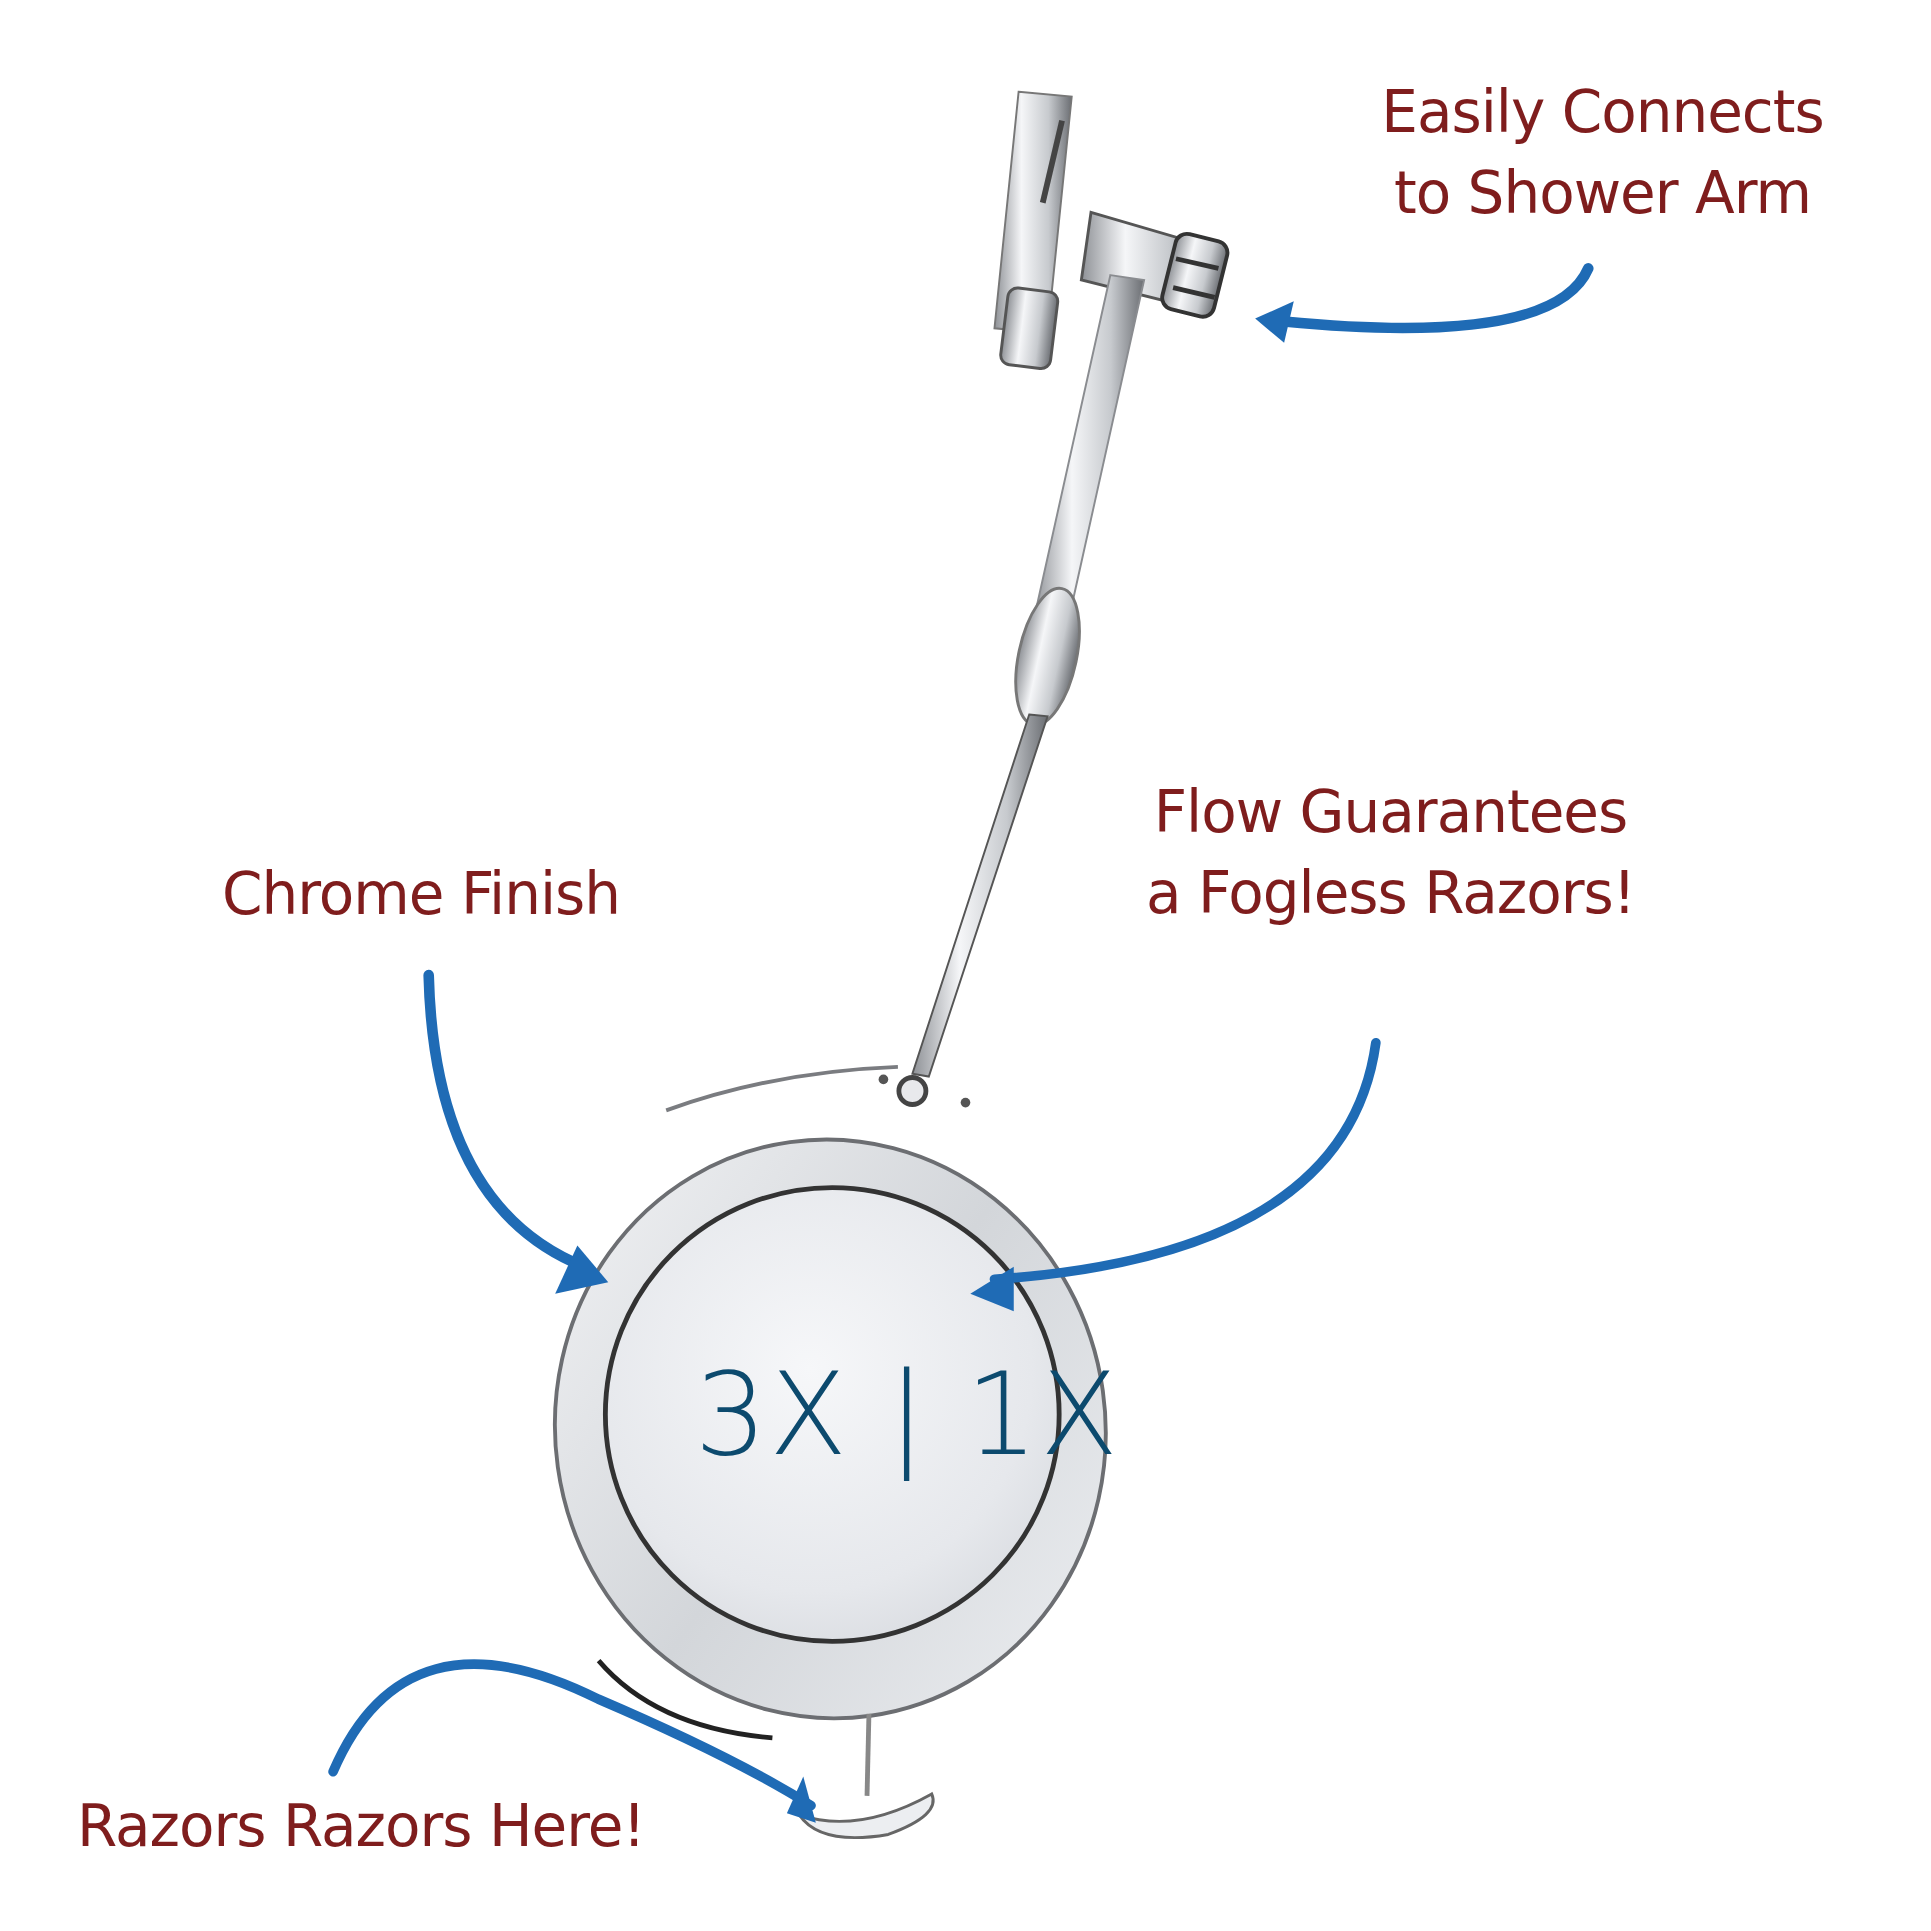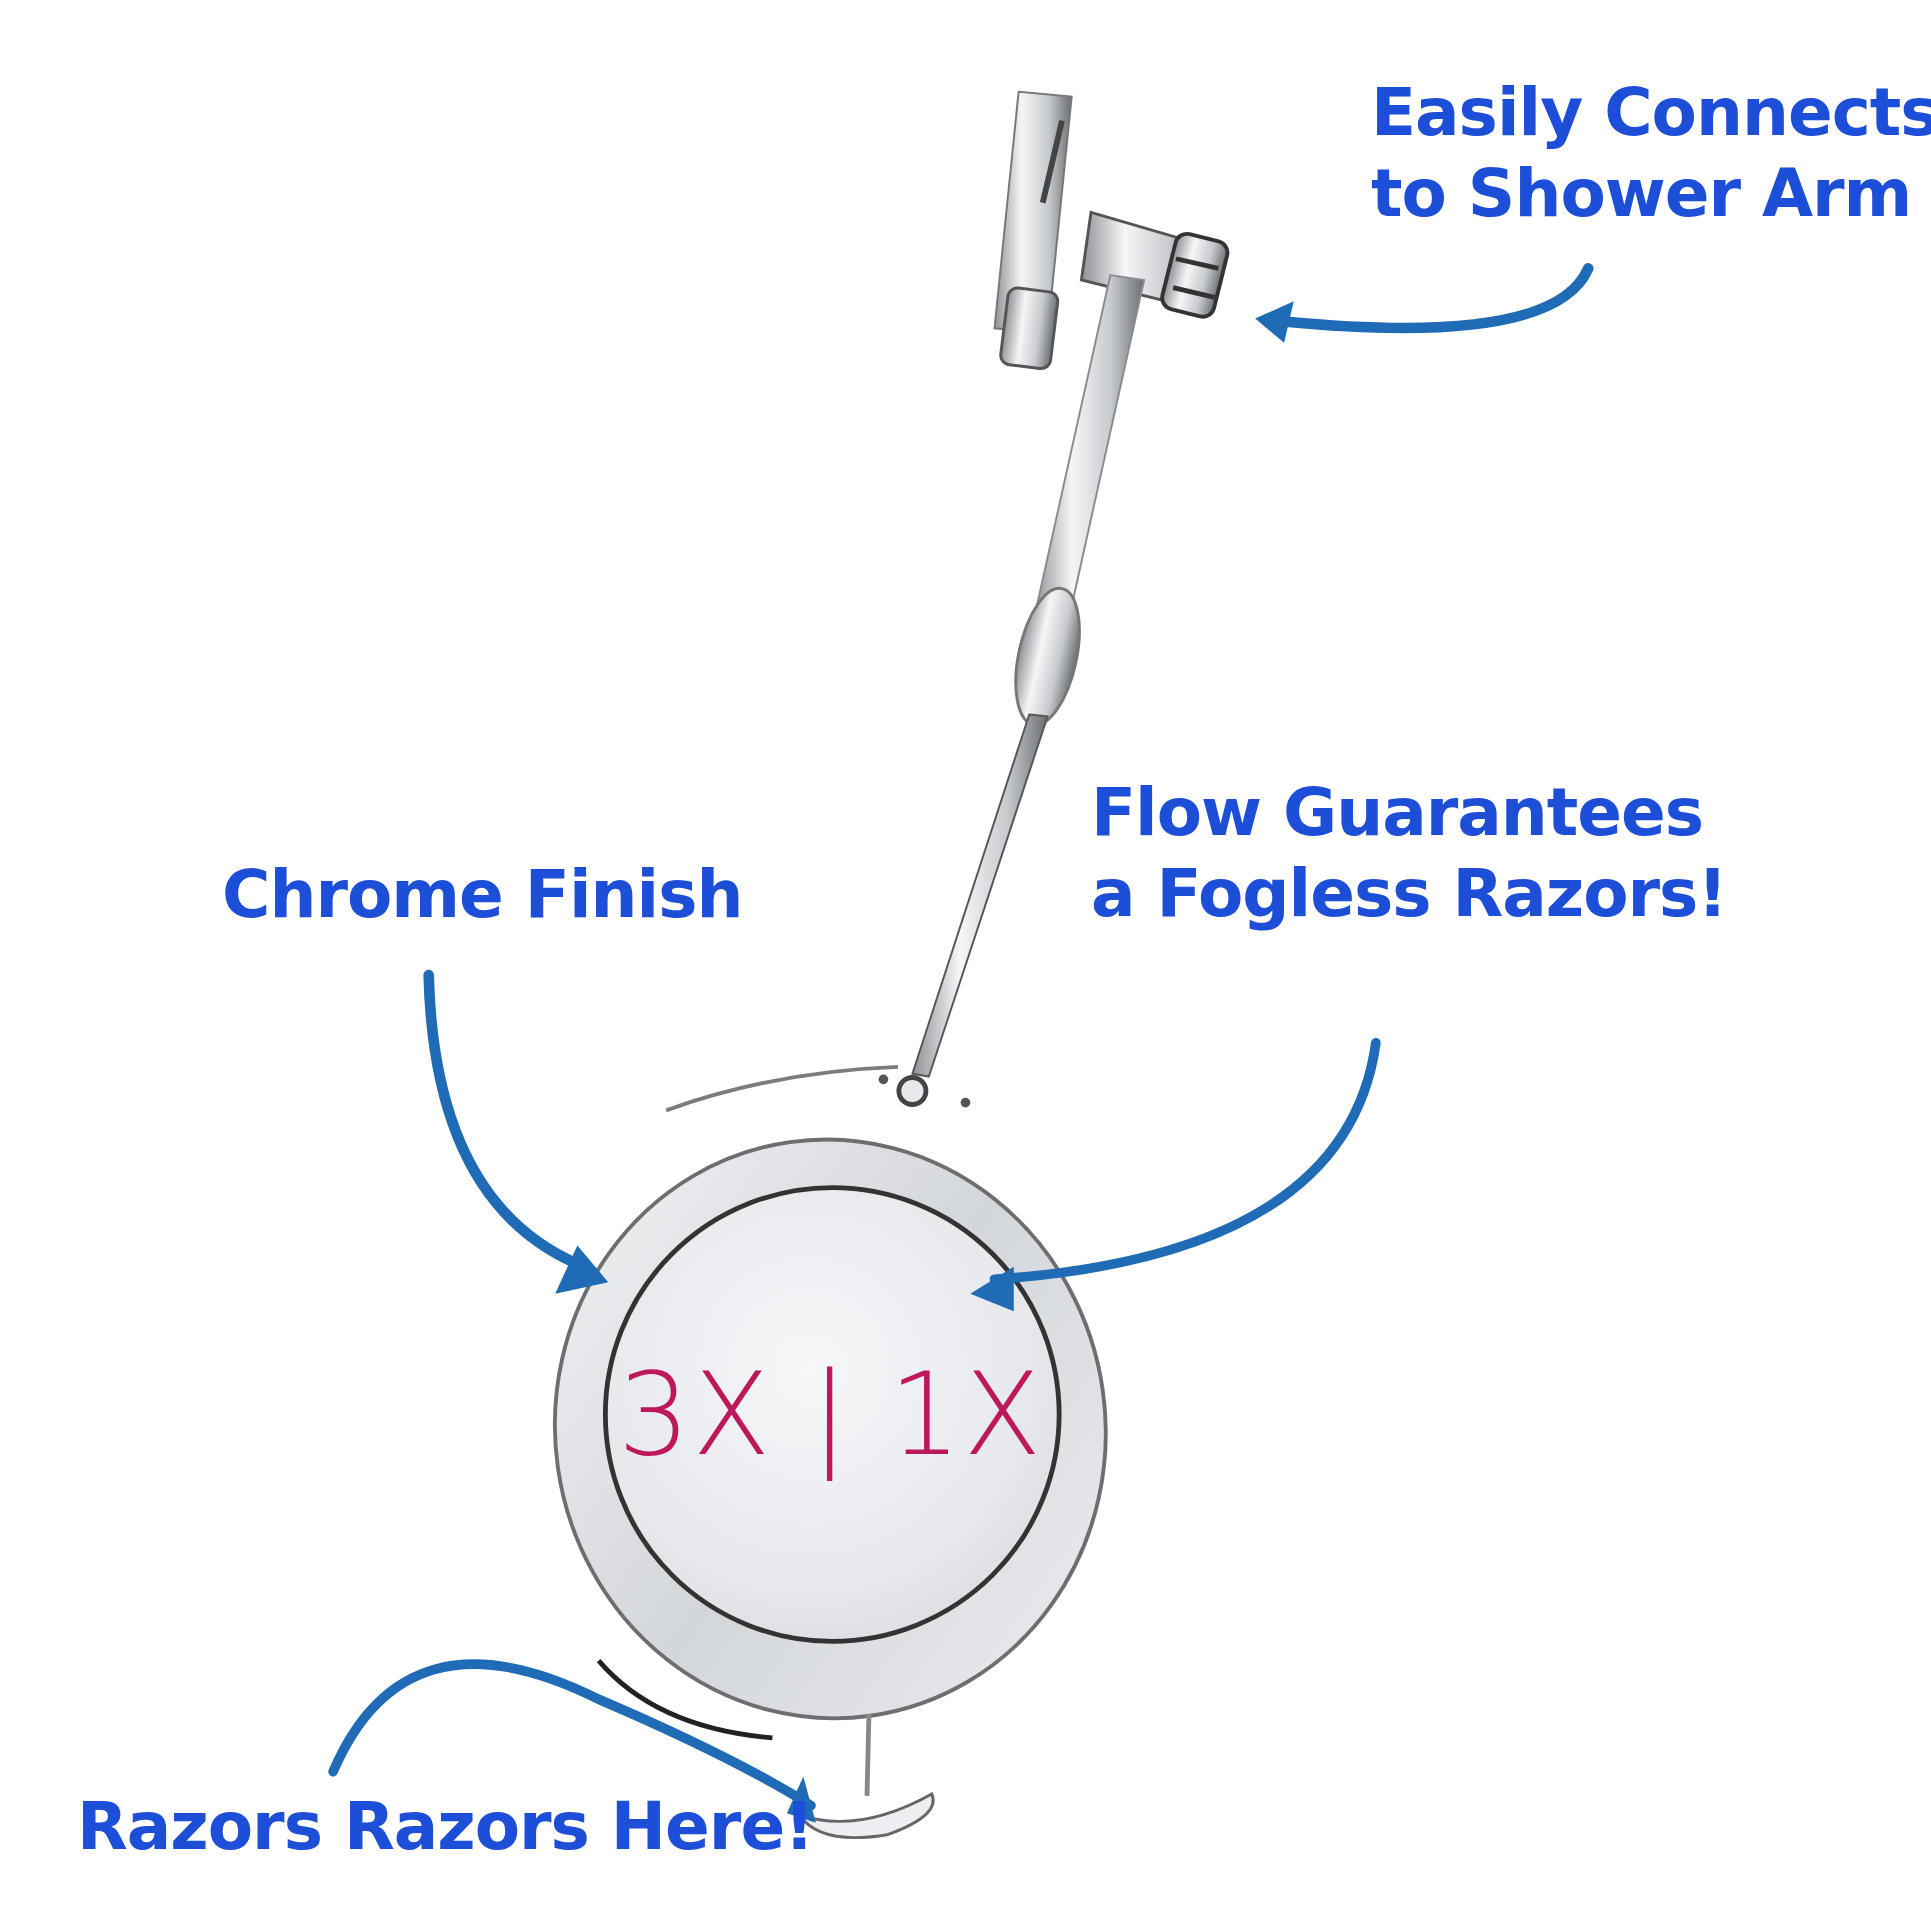--- a/index.html
+++ b/index.html
@@ -1,28 +1,28 @@
 <!DOCTYPE html>
 <html><head>
 <meta charset="utf-8">
 <style>
   html, body { margin: 0; padding: 0; background: #ffffff; }
   body { width: 1931px; height: 1931px; position: relative; overflow: hidden;
          font-family: "DejaVu Sans", "Liberation Sans", sans-serif; color: #1e1e1e; }
   .canvas { position: absolute; left: 0; top: 0; width: 1931px; height: 1931px; }
-  .callout { position: absolute; font-size: 66px; line-height: 81px; letter-spacing: -1px;
-             color: #1d4ed8; white-space: nowrap; font-weight: bold; }
+  .callout { position: absolute; font-size: 58px; line-height: 81px; letter-spacing: -1px;
+             color: #7f1d1d; white-space: nowrap; }
   .callout .line { display: block; }
   #callout-shower { left: 1371px; top: 72px; width: 463px; text-align: center; }
   #callout-fogless { left: 1091px; top: 772px; width: 599px; text-align: center; }
   #callout-chrome { left: 222px; top: 854px; }
   #callout-razors { left: 77px; top: 1786px; }
-  .mirror-label { position: absolute; left: 541px; top: 1347px; width: 579px; text-align: center;
+  .mirror-label { position: absolute; left: 541px; top: 1347px; width: 579px; text-align: right;
                   font-family: "DejaVu Sans", sans-serif; font-weight: 300; font-size: 114px;
-                  line-height: 135px; color: #be185d; letter-spacing: 1.9px; }
+                  line-height: 135px; color: #0c4a6e; letter-spacing: 1.9px; }
   svg { position: absolute; left: 0; top: 0; }
 </style>
 </head>
 <body>
 
 <div class="canvas">
 
   <svg width="1931" height="1931" viewBox="0 0 2000 2000">
     <defs>
       <linearGradient id="chromeBar" x1="0" y1="0" x2="1" y2="0">

